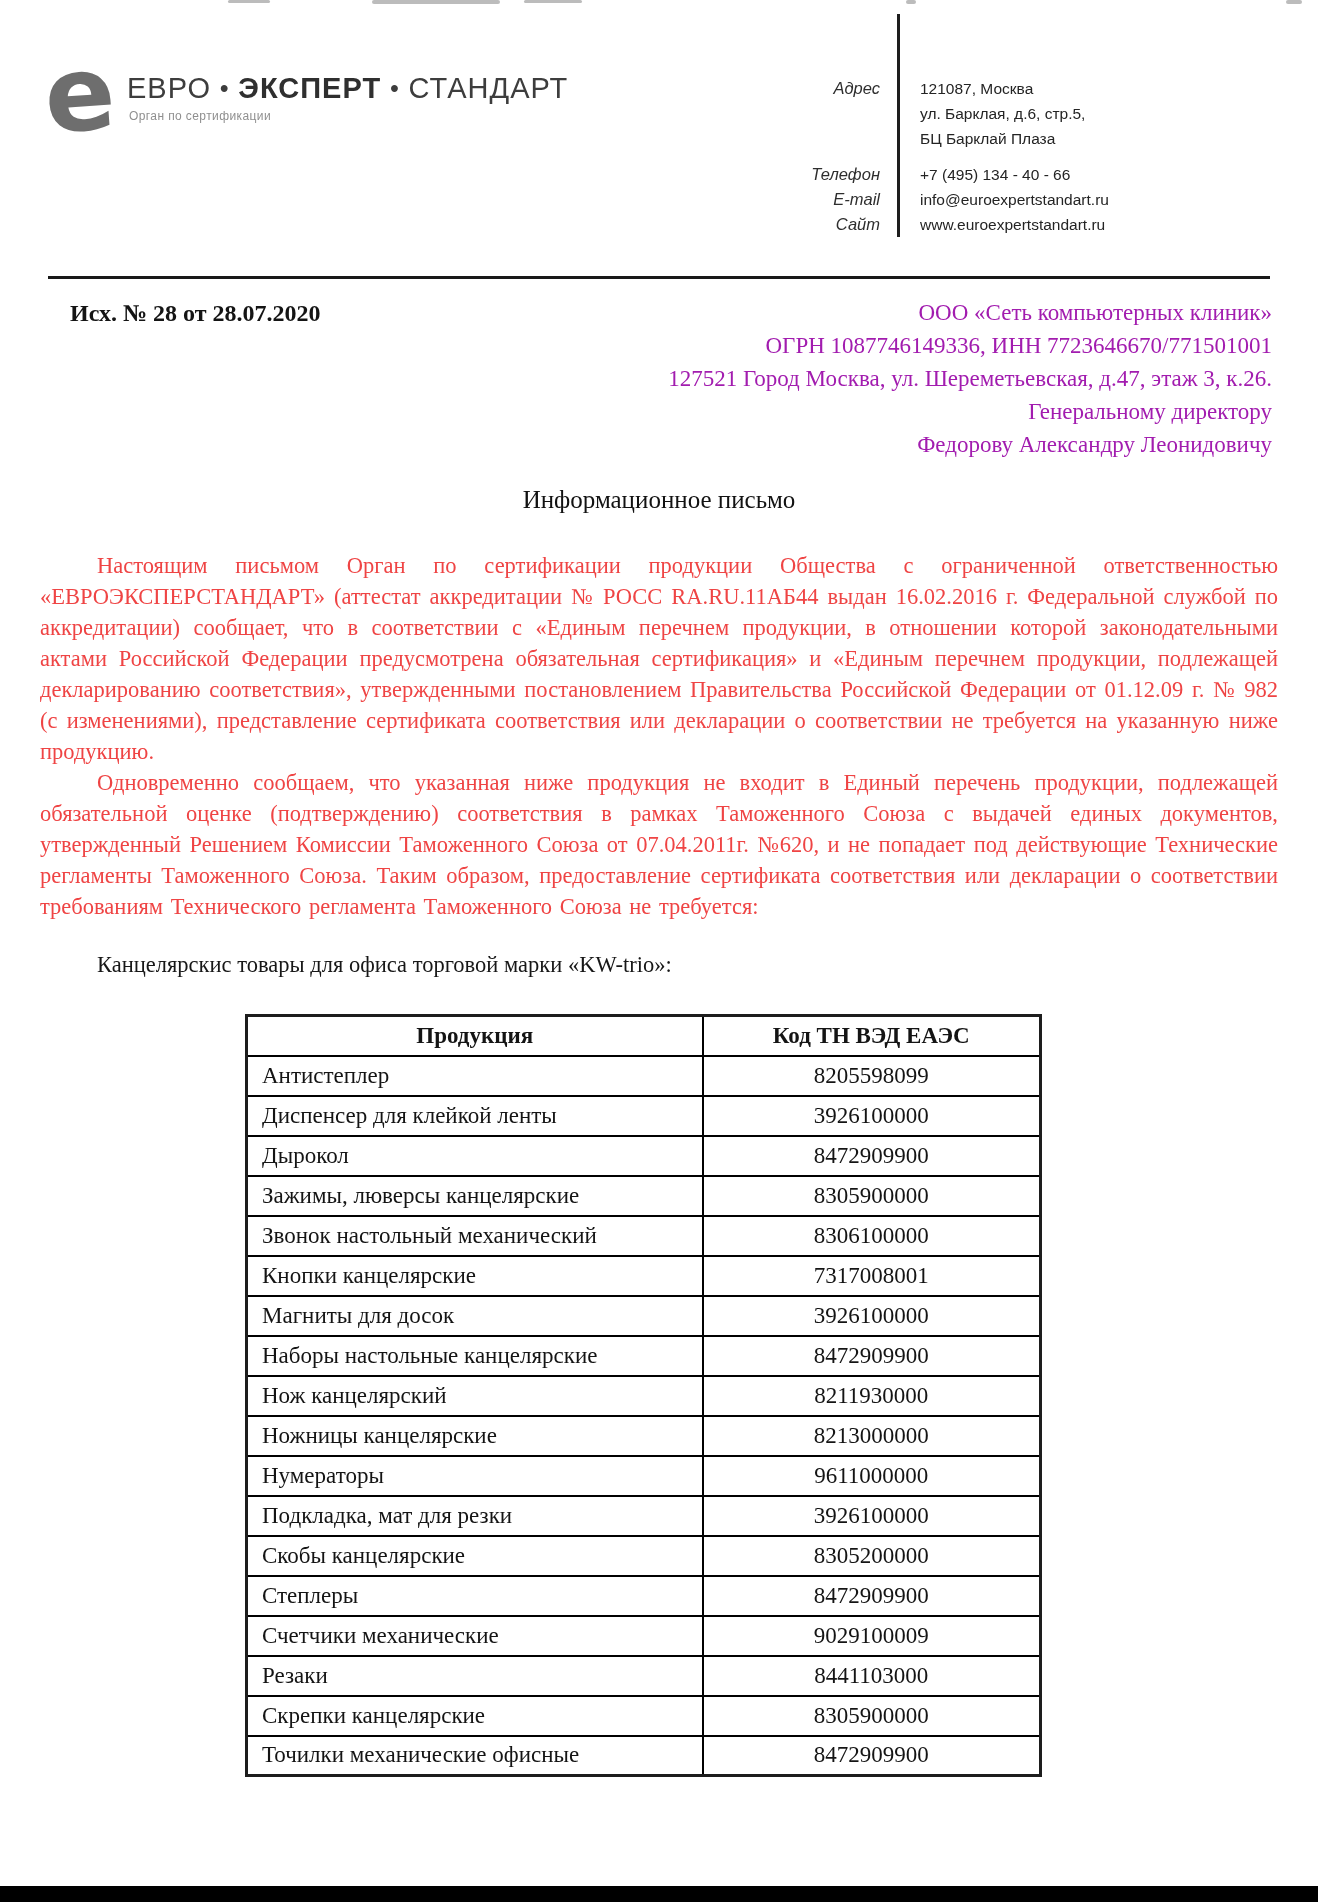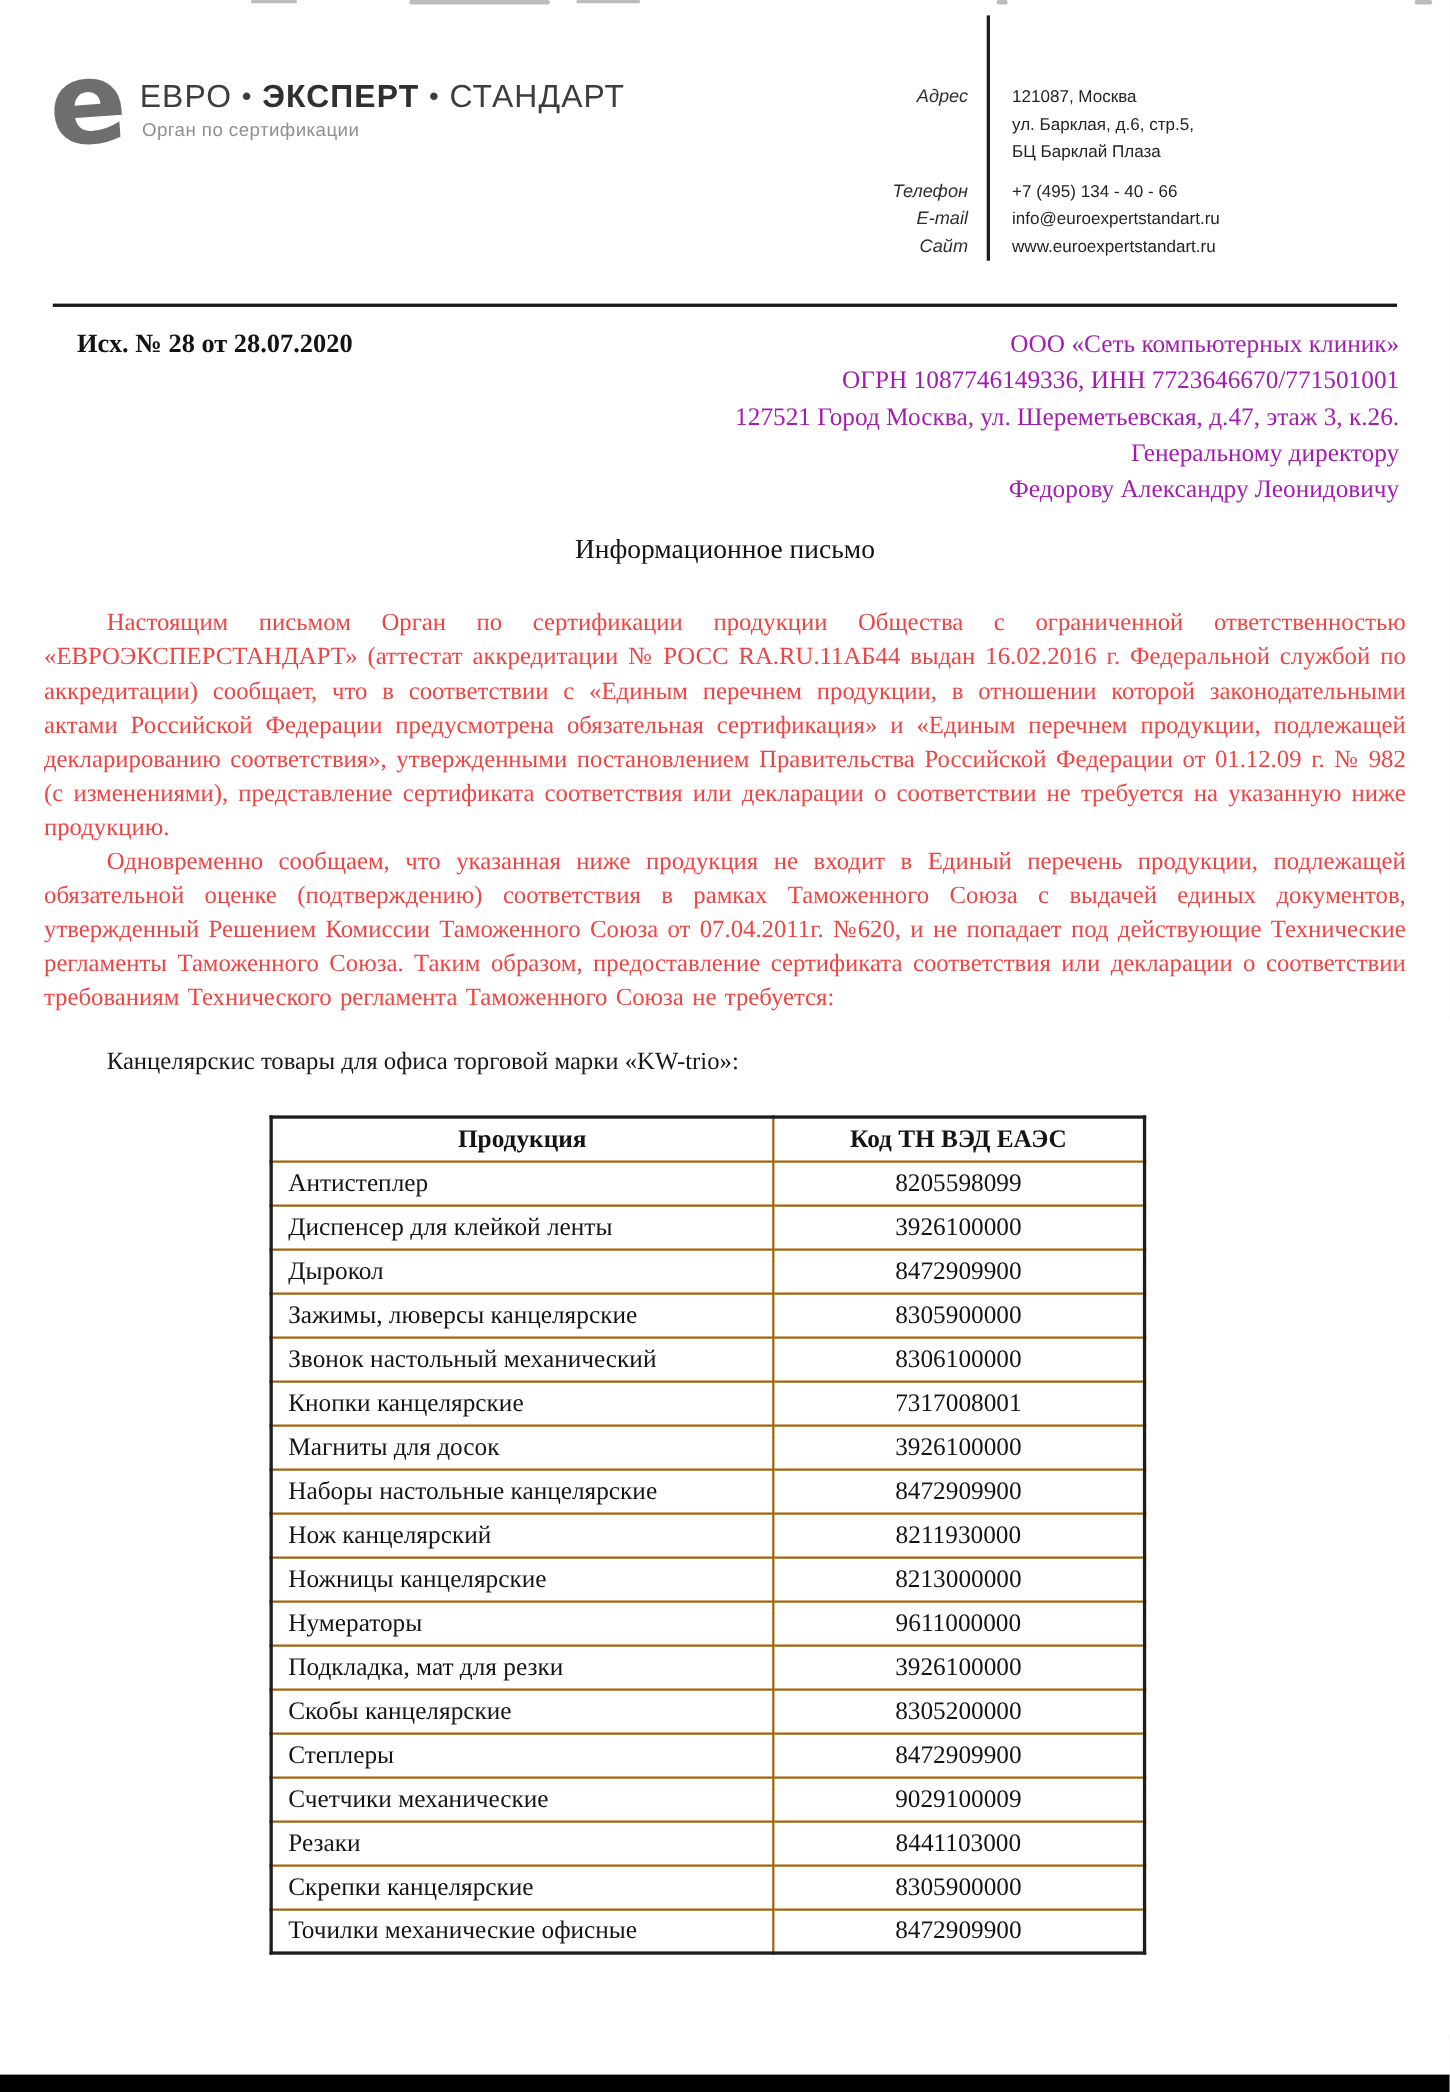--- a/index.html
+++ b/index.html
@@ -28,21 +28,21 @@
     color: #6e6e6e; text-align: center;
     transform: rotate(-4deg);
   }
   .brand { position: absolute; left: 127px; top: 72px;
     font-family: "Liberation Sans", sans-serif;
     font-size: 29px; color: #3d3d3d; letter-spacing: 1px; white-space: nowrap; }
   .brand .bold { font-weight: 700; color: #2f2f2f; }
   .brand .dot { font-weight: 700; margin: 0 9px; font-size: 24px; vertical-align: 2px; color: #3d3d3d; }
   .brand-sub { position: absolute; left: 129px; top: 109px;
     font-family: "Liberation Sans", sans-serif;
-    font-size: 17px; color: #8f8f8f; letter-spacing: .4px; }
+    font-size: 12px; color: #8f8f8f; letter-spacing: .4px; }
 
   .contact-divider { position: absolute; left: 897px; top: 14px; width: 3px; height: 223px; background: #1e1e1e; }
 
   .contacts { position: absolute; left: 560px; top: 76px; width: 720px;
     font-family: "Liberation Sans", sans-serif; font-size: 15.5px; color: #242424; }
   .c-row { display: flex; align-items: flex-start; }
   .c-label { width: 320px; text-align: right; font-style: italic; font-size: 16.5px; color: #2e2e2e; line-height: 25px; }
   .c-val { margin-left: 40px; line-height: 25px; }
   .c-gap { height: 11px; }
 
@@ -56,21 +56,21 @@
   
   .body-block { position: absolute; left: 40px; top: 486px; width: 1238px; }
   .title { text-align: center; font-weight: 400; font-size: 25px; color: #121212; margin-bottom: 36px; }
   .para { font-size: 22.5px; line-height: 31px; text-align: justify; text-indent: 57px;
     color: #ef4444; word-spacing: 2px; }
   .intro { margin-top: 30px; font-size: 22.5px; text-indent: 57px; color: #171717; }
 
   
   .tbl { border-collapse: collapse; margin: 36px 0 0 205px; width: 794px;
     border: 3px solid #1d1d1d; table-layout: fixed; }
-  .tbl th, .tbl td { border: 2px solid #a16207; font-size: 23px; color: #141414; }
+  .tbl th, .tbl td { border: 2px solid #000000; font-size: 23px; color: #141414; }
   .tbl th { height: 40px; font-weight: 700; text-align: center; }
   .tbl td { height: 40px; }
   .tbl td.product { text-align: left; padding-left: 14px; }
   .tbl td.code { text-align: center; }
   .col-product { width: 456px; }
   .col-code { width: 338px; }
 
   .bottom-bar { position: absolute; left: 0; bottom: 0; width: 100%; height: 16px; background: #000; }
 </style>
 </head>

